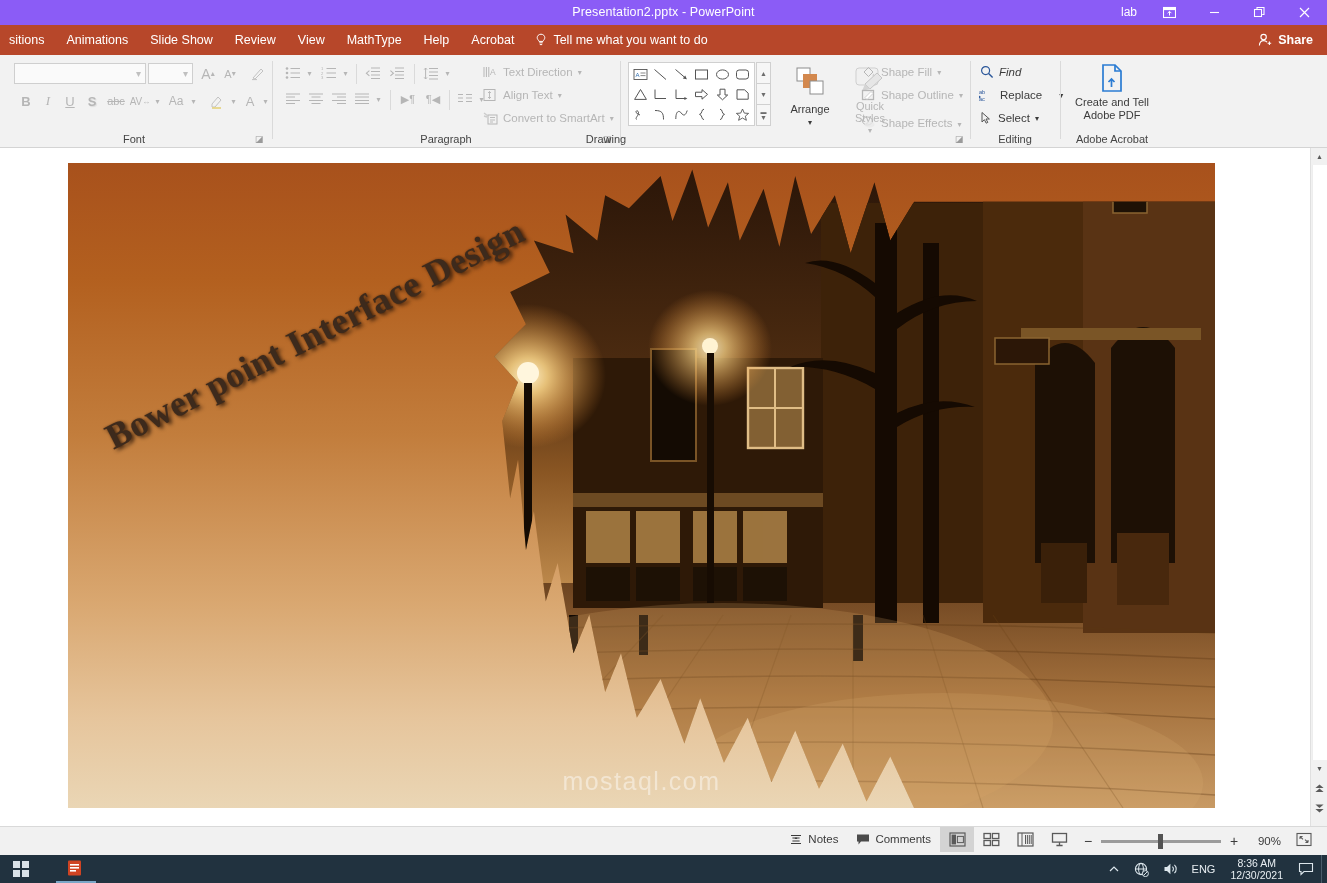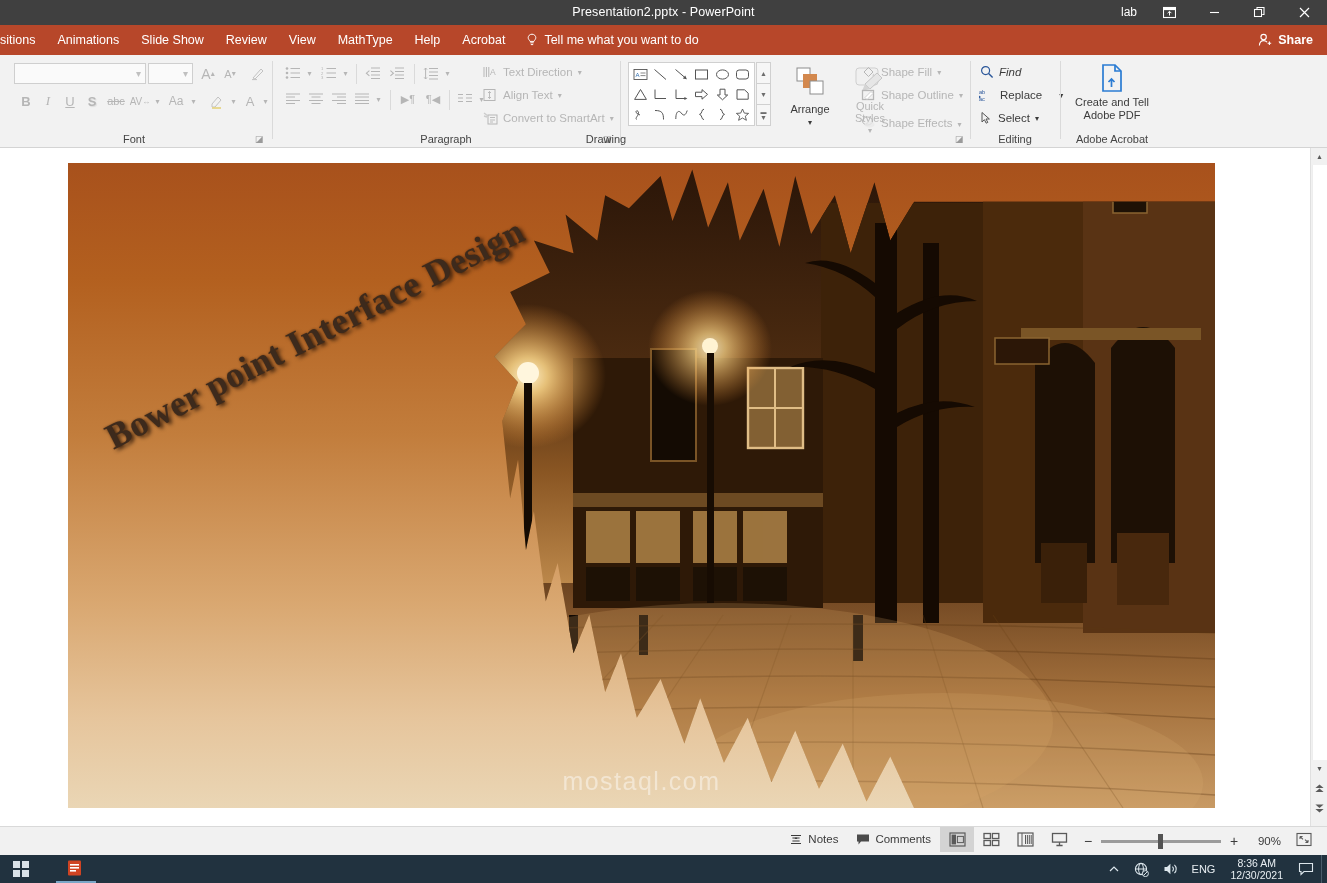--- a/index.html
+++ b/index.html
@@ -6,21 +6,21 @@
   html,body { width:1327px; height:883px; overflow:hidden; }
   body {
     font-family: "Liberation Sans", sans-serif;
     background:#ffffff;
     -webkit-font-smoothing: antialiased;
   }
 
   
   .titlebar{
     position:absolute; left:0; top:0; width:1327px; height:25px;
-    background:#404040; color:#fff;
+    background:#8b5cf6; color:#fff;
   }
   .title-text{
     position:absolute; left:0; top:0; width:1327px; height:25px;
     line-height:25px; text-align:center; font-size:12.5px; color:#fff;
     letter-spacing:.1px;
   }
   .tb-right{ position:absolute; right:0; top:0; height:25px; display:flex; align-items:center; }
   .tb-lab{ font-size:12px; color:#fff; padding:0 10px; line-height:25px;}
   .tb-btn{
     width:45px; height:25px; display:flex; align-items:center; justify-content:center;
@@ -30,21 +30,21 @@
   
   .tabbar{
     position:absolute; left:0; top:25px; width:1327px; height:30px;
     background:#b7472a; color:#fff;
   }
   .tabs{ position:absolute; left:0; top:0; height:30px; display:flex; align-items:center; }
   .tab{
     font-size:12.5px; color:#fff; padding:0 11px; height:30px; line-height:30px;
     white-space:nowrap;
   }
-  .tab.first{ padding-left:0; }
+  .tab.first{ padding-left:9px; }
   .tellme{
     display:flex; align-items:center; gap:6px; padding:0 10px; height:30px;
     font-size:12.5px; color:#fff; white-space:nowrap;
   }
   .share{
     position:absolute; right:8px; top:0; height:30px; display:flex; align-items:center;
     gap:5px; font-size:12.5px; color:#fff; font-weight:bold; padding:0 6px;
   }
 
   

